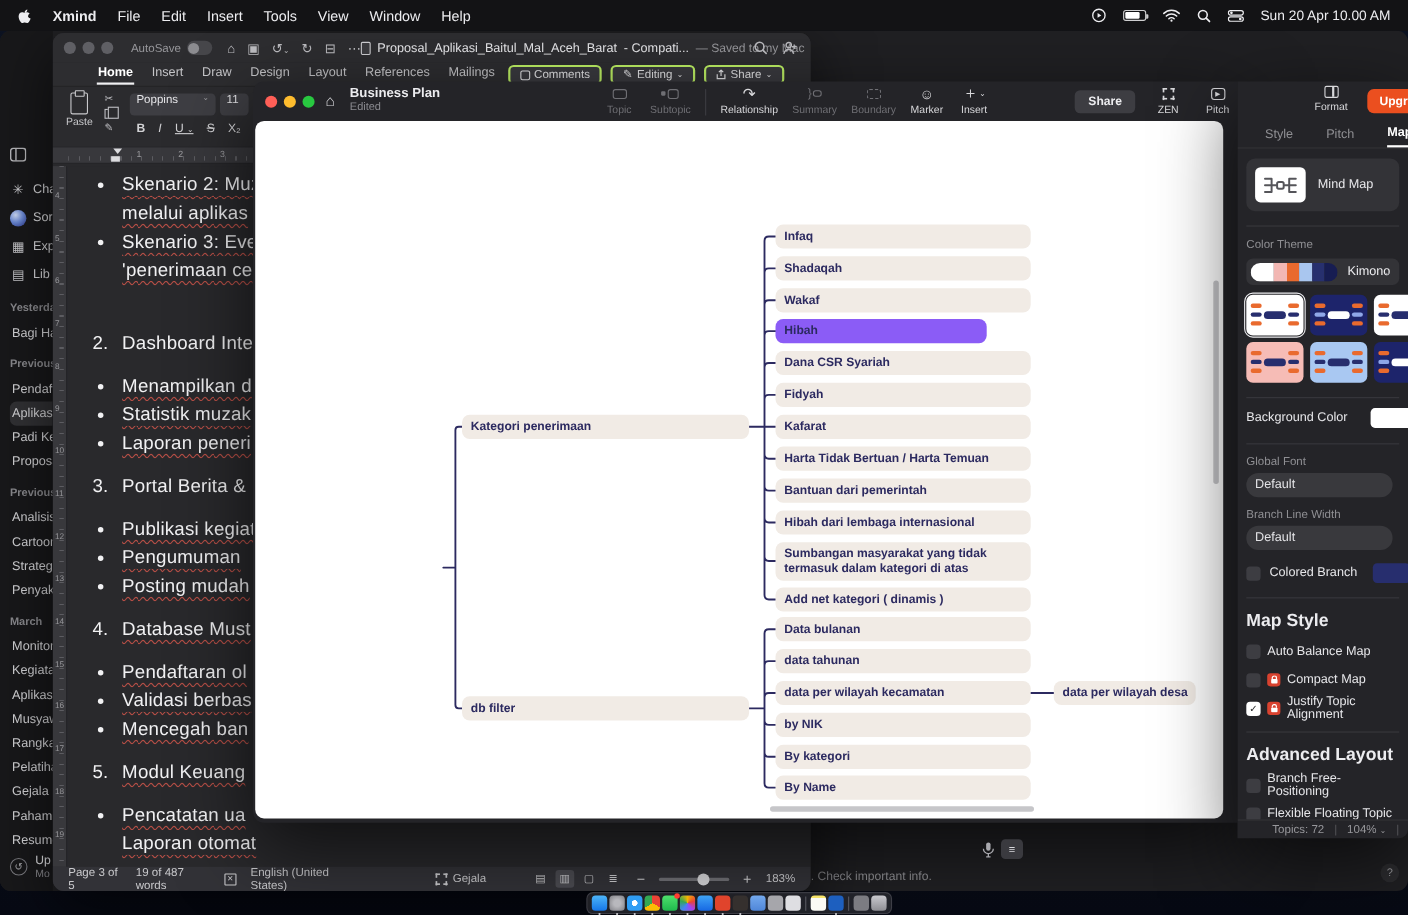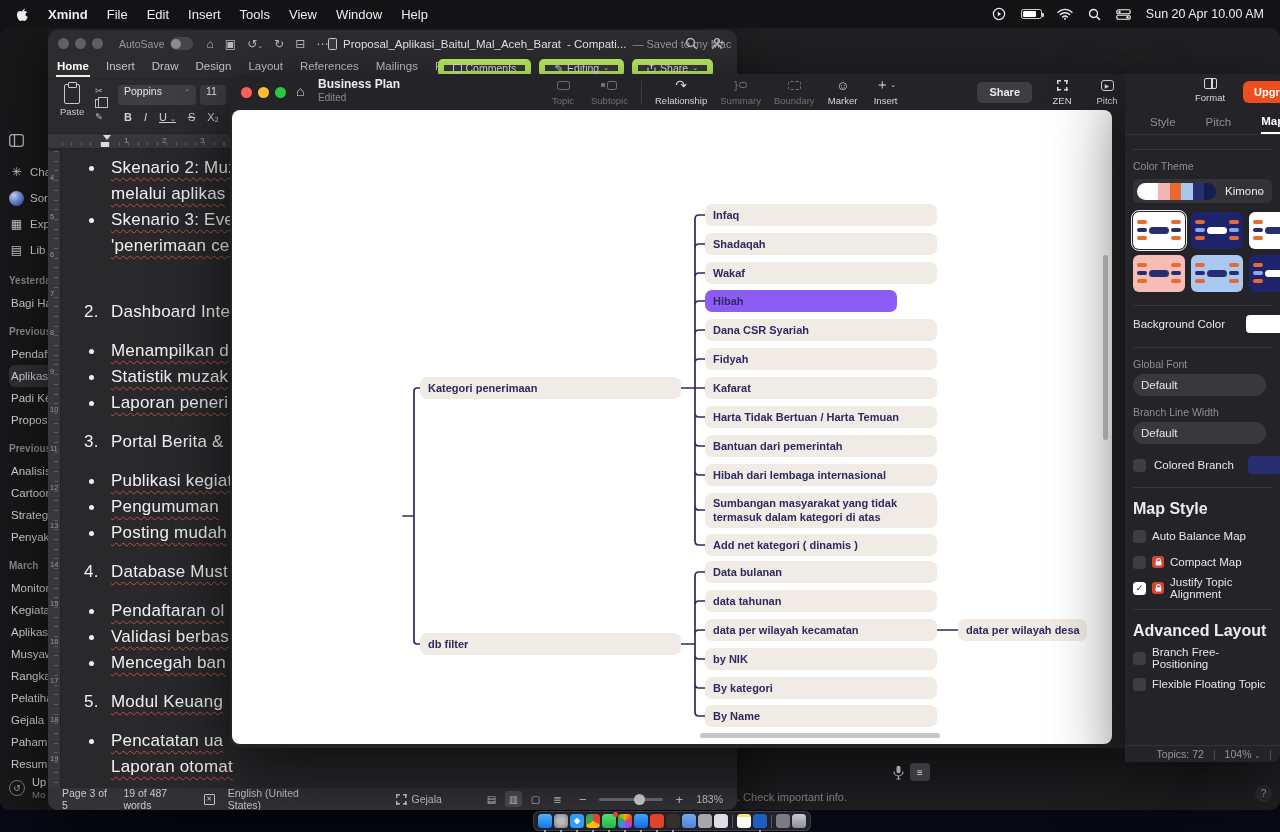--- a/index.html
+++ b/index.html
@@ -43,21 +43,21 @@
   .w-tb-icons{display:flex;align-items:center;gap:11px;margin-left:14px;font-size:12px;color:#bcbcc0;}
   .w-title-grp{position:absolute;left:280px;top:0;height:27px;display:flex;align-items:center;gap:6px;white-space:nowrap;}
   .w-docicon{width:9px;height:12px;border:1px solid #cfcfd3;border-radius:1.5px;position:relative;background:#3c3c40;}
   .w-title{color:#e6e6e9;font-size:11.5px;}
   .w-saved{color:#98989c;font-size:11px;}
   .w-tb-right{position:absolute;right:12px;display:flex;gap:13px;align-items:center;color:#bcbcc0;}
   .w-tabs{height:22px;background:#2d2d30;display:flex;align-items:center;padding-left:8px;gap:15px;font-size:11.5px;color:#c5c5c8;position:relative;border-bottom:1px solid #242426;}
   .w-tab{padding:2px 1px 3px;}
   .w-tab.active{color:#fff;font-weight:700;border-bottom:2px solid #f0f0f2;}
   .w-tab-btns{position:absolute;right:24px;top:2px;display:flex;gap:8px;}
-  .pillbtn{height:18px;display:flex;align-items:center;gap:4px;padding:0 9px;background:#3a3a3f;border:6px solid #bef264;border-radius:5px;font-size:10.5px;color:#e2e2e5;}
+  .pillbtn{height:18px;display:flex;align-items:center;gap:4px;padding:0 9px;background:#3a3a3f;border:2px solid #bef264;border-radius:5px;font-size:10.5px;color:#e2e2e5;}
   .w-ribbon{height:54px;background:#2b2b2e;position:relative;}
   .w-paste{position:absolute;left:12px;top:5px;display:flex;flex-direction:column;align-items:center;gap:2px;color:#c9c9cc;font-size:9.5px;}
   .clipb{width:16px;height:20px;border:1.4px solid #c9c9cc;border-radius:2px;position:relative;}
   .clipb:before{content:"";position:absolute;left:3px;top:-3px;width:7px;height:4px;border:1.4px solid #c9c9cc;border-radius:1px;background:#2b2b2e;}
   .w-smallicons{position:absolute;left:47px;top:6px;display:flex;flex-direction:column;gap:3px;font-size:9.5px;color:#bfbfc3;}
   .copyicn{width:8px;height:9px;border:1px solid #bfbfc3;position:relative;display:inline-block;}
   .copyicn:after{content:"";position:absolute;left:2px;top:-3px;width:8px;height:9px;border:1px solid #bfbfc3;background:#2b2b2e;}
   .w-fontbox{position:absolute;left:70px;top:6px;display:flex;gap:4px;}
   .selbox{height:20px;background:#3e3e43;border-radius:4px;display:flex;align-items:flex-start;padding:0 6px;font-size:10.5px;color:#e4e4e7;gap:8px;}
   .w-fmtrow{position:absolute;left:76px;top:32px;display:flex;gap:12px;font-size:11px;color:#d2d2d5;align-items:center;}
@@ -351,21 +351,21 @@
           <svg width="14" height="13" viewBox="0 0 14 13">
             <circle cx="6" cy="4" r="2.4" fill="none" stroke="#bcbcc0" stroke-width="1.3"></circle>
             <path d="M1.5 12c.7-2.7 2.4-4 4.5-4s3.8 1.3 4.5 4" fill="none" stroke="#bcbcc0" stroke-width="1.3"></path>
             <path d="M11 3.5v4M9 5.5h4" stroke="#bcbcc0" stroke-width="1.2"></path>
           </svg>
         </span>
     </span>
   </div>
 
   <div class="w-tabs">
-    <span class="w-tabs-list" style="display:flex;gap:15px;">
+    <span class="w-tabs-list" style="display:flex;gap:15px;margin-left:32px;">
         <span class="w-tab active">Home</span>
         <span class="w-tab">Insert</span>
         <span class="w-tab">Draw</span>
         <span class="w-tab">Design</span>
         <span class="w-tab">Layout</span>
         <span class="w-tab">References</span>
         <span class="w-tab">Mailings</span>
         <span class="w-tab">Review</span>
       </span>
     <span style="color:#c5c5c8;">»</span>
@@ -592,20 +592,32 @@
         <span>Format</span>
       </span>
     <span class="xp-upgrade">Upgrade</span>
   </div>
   <div class="xp-tabs">
       <span class="xp-tab">Style</span>
       <span class="xp-tab">Pitch</span>
       <span class="xp-tab active">Map</span>
     </div>
   <div class="xp-scroll">
+    <div class="xp-card">
+      <span class="xp-thumb">
+        <svg width="32" height="17" viewBox="0 0 32 17">
+            <g stroke="#55555a" stroke-width="1.8" fill="none" stroke-linecap="round">
+              <path d="M2 2.5h6M2 8.5h6M2 14.5h6M8 2.5v12M8 8.5h4"></path>
+              <path d="M30 2.5h-6M30 8.5h-6M30 14.5h-6M24 2.5v12M24 8.5h-4"></path>
+            </g>
+            <rect x="13" y="5.5" width="6" height="6" rx="1.5" fill="none" stroke="#55555a" stroke-width="1.8"></rect>
+          </svg>
+      </span>
+      <span>Mind Map</span>
+    </div>
     <div class="xp-div"></div>
     <div class="xp-label">Color Theme</div>
     <div class="xp-theme">
       <span class="xp-swatches">
           <i style="background: rgb(255, 255, 255); width: 22px;"></i>
           <i style="background: rgb(242, 183, 179);"></i>
           <i style="background: rgb(233, 106, 46);"></i>
           <i style="background: rgb(169, 198, 239);"></i>
           <i style="background: rgb(39, 48, 110);"></i>
           <i style="background: rgb(23, 29, 82);"></i>

